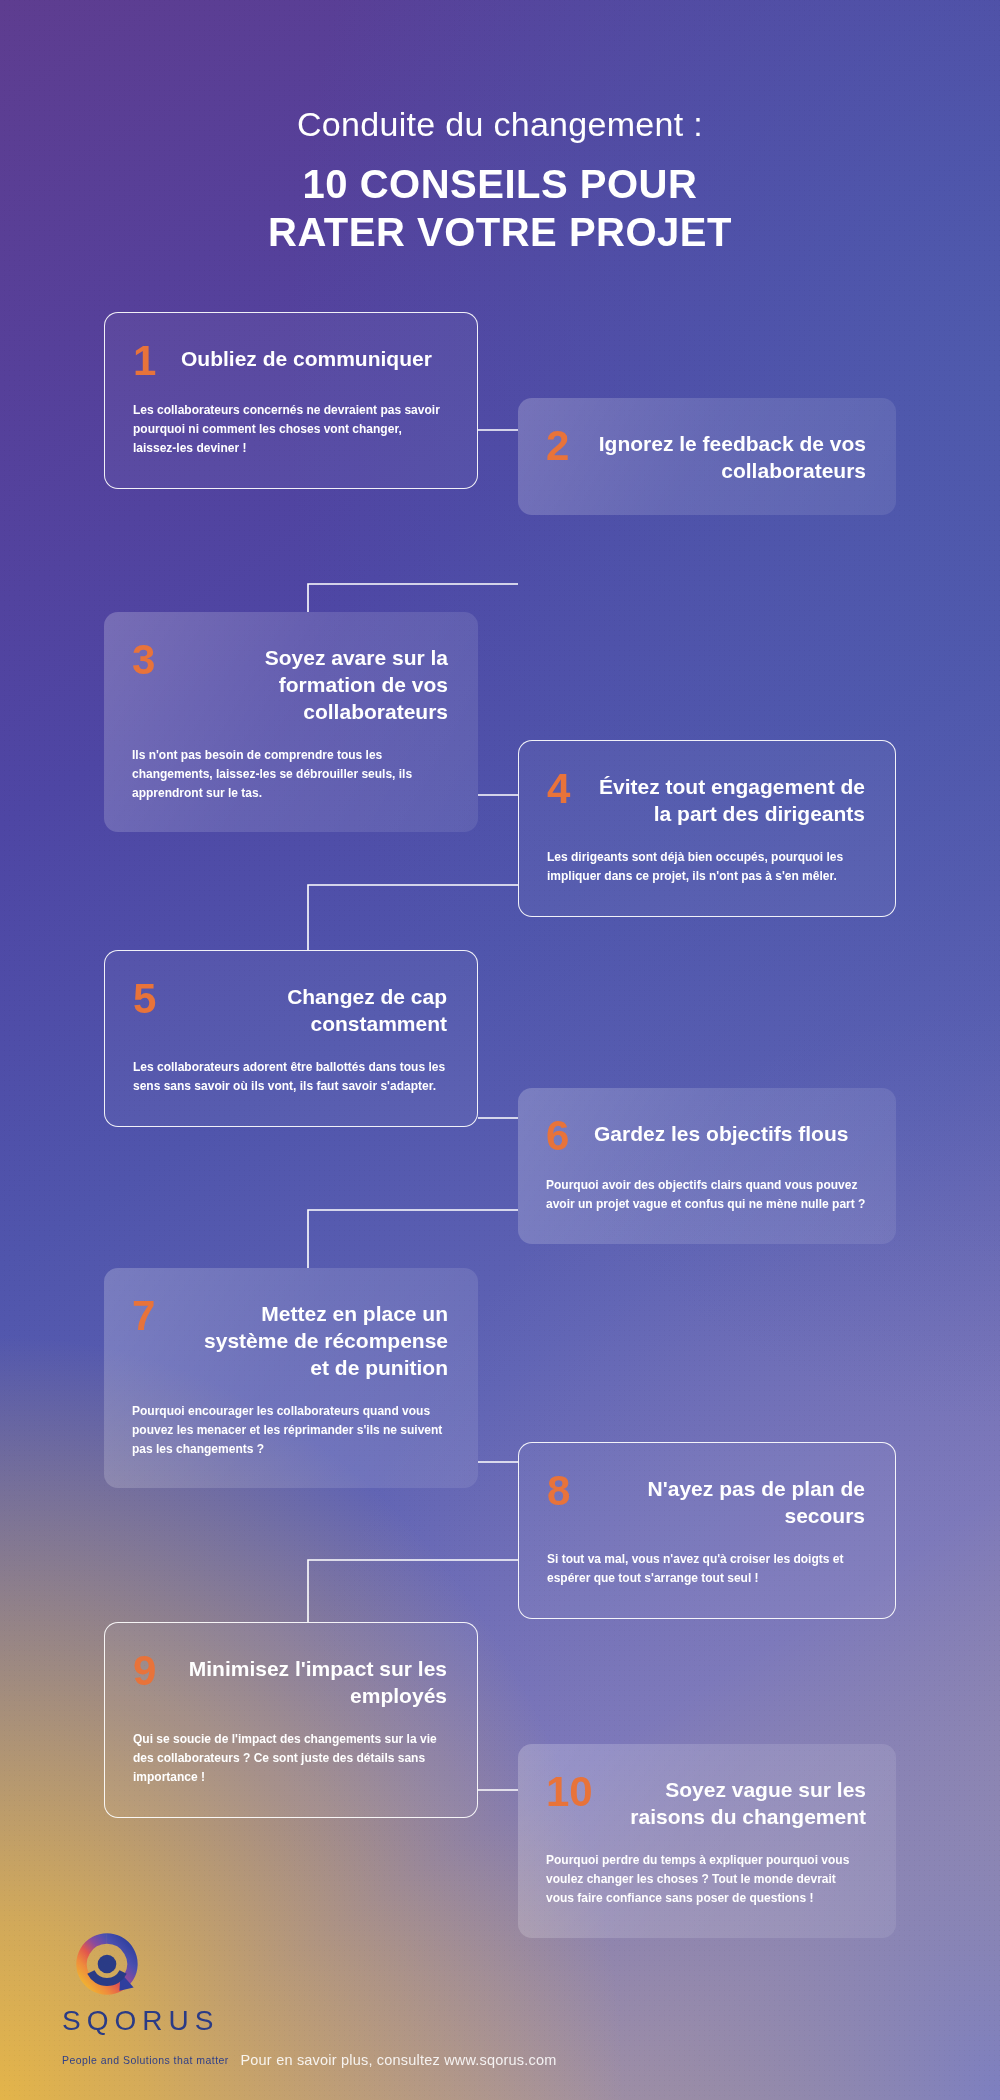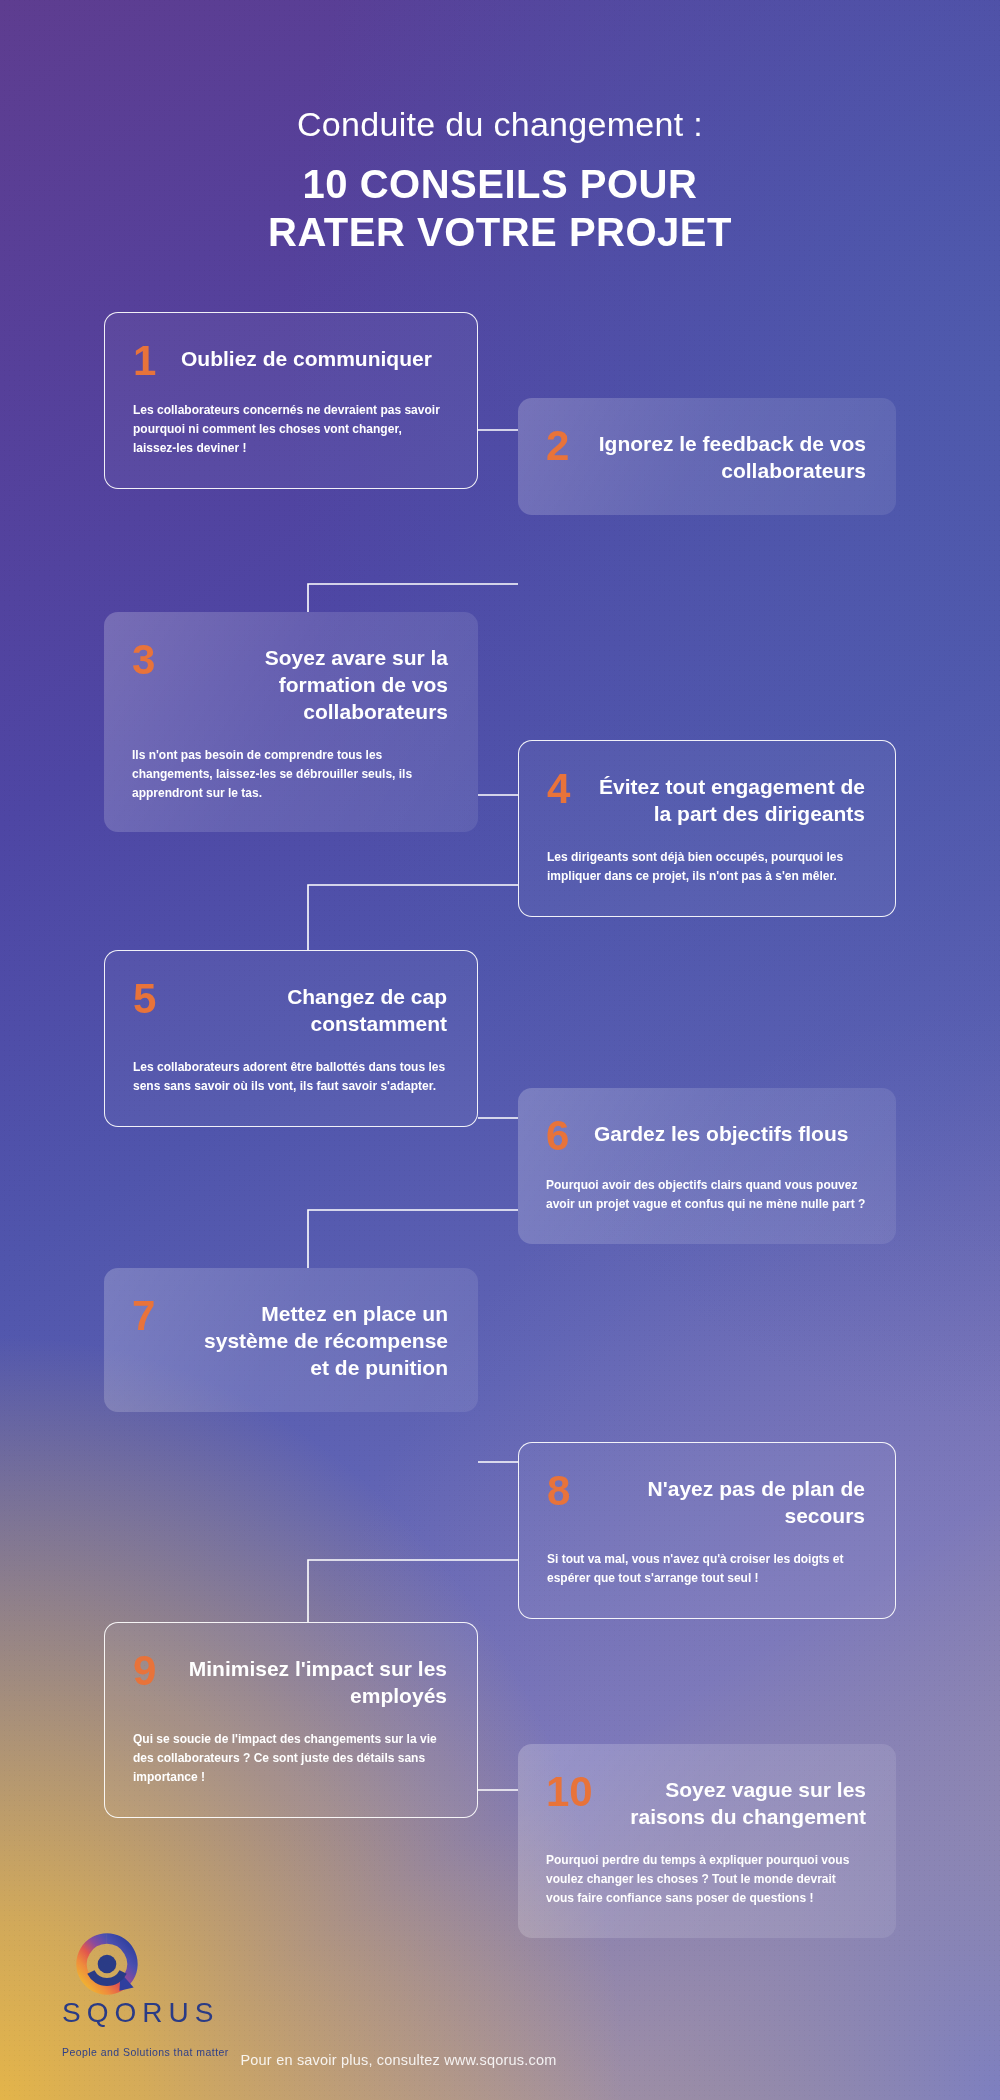--- a/index.html
+++ b/index.html
@@ -77,21 +77,21 @@
   .card-body {
     color:#ffffff; font-size:12px; font-weight:700; line-height:1.58;
     margin-top:20px;
   }
 
   
   #footer { position:absolute; left:0; bottom:0; width:1000px; height:185px; }
   #logo-wrap { position:absolute; left:62px; top:18px; width:200px; }
   #logo-mark { width:62px; height:62px; margin-left:14px; }
   #logo-word {
-    margin-top:0; color:#2a3b86; font-size:28px; font-weight:400;
+    margin-top:8px; color:#2a3b86; font-size:28px; font-weight:400;
     letter-spacing:6px; line-height:1;
   }
   #logo-tag {
     margin-top:20px; color:#2f3f88; font-size:10.5px; font-weight:400;
     letter-spacing:.45px; line-height:1;
   }
   #footer-note {
     position:absolute; left:0; bottom:32px; width:797px; text-align:center;
     color:rgba(255,255,255,.88); font-size:14.5px; font-weight:400; letter-spacing:.2px;
   }
@@ -178,20 +178,21 @@
     <div class="card-title">Gardez les objectifs flous</div>
   </div>
   <div class="card-body">Pourquoi avoir des objectifs clairs quand vous pouvez avoir un projet vague et confus qui ne mène nulle part ?</div>
 </div>
 
 <div class="card filled" style="left:104px; top:1268px; width:374px;">
   <div class="card-head">
     <div class="card-num">7</div>
     <div class="card-title">Mettez en place un système de récompense et de punition</div>
   </div>
+  <div class="card-body">Pourquoi encourager les collaborateurs quand vous pouvez les menacer et les réprimander s'ils ne suivent pas les changements ?</div>
 </div>
 
 <div class="card outline" style="left:518px; top:1442px; width:378px;">
   <div class="card-head">
     <div class="card-num">8</div>
     <div class="card-title">N'ayez pas de plan de secours</div>
   </div>
   <div class="card-body">Si tout va mal, vous n'avez qu'à croiser les doigts et espérer que tout s'arrange tout seul !</div>
 </div>
 

